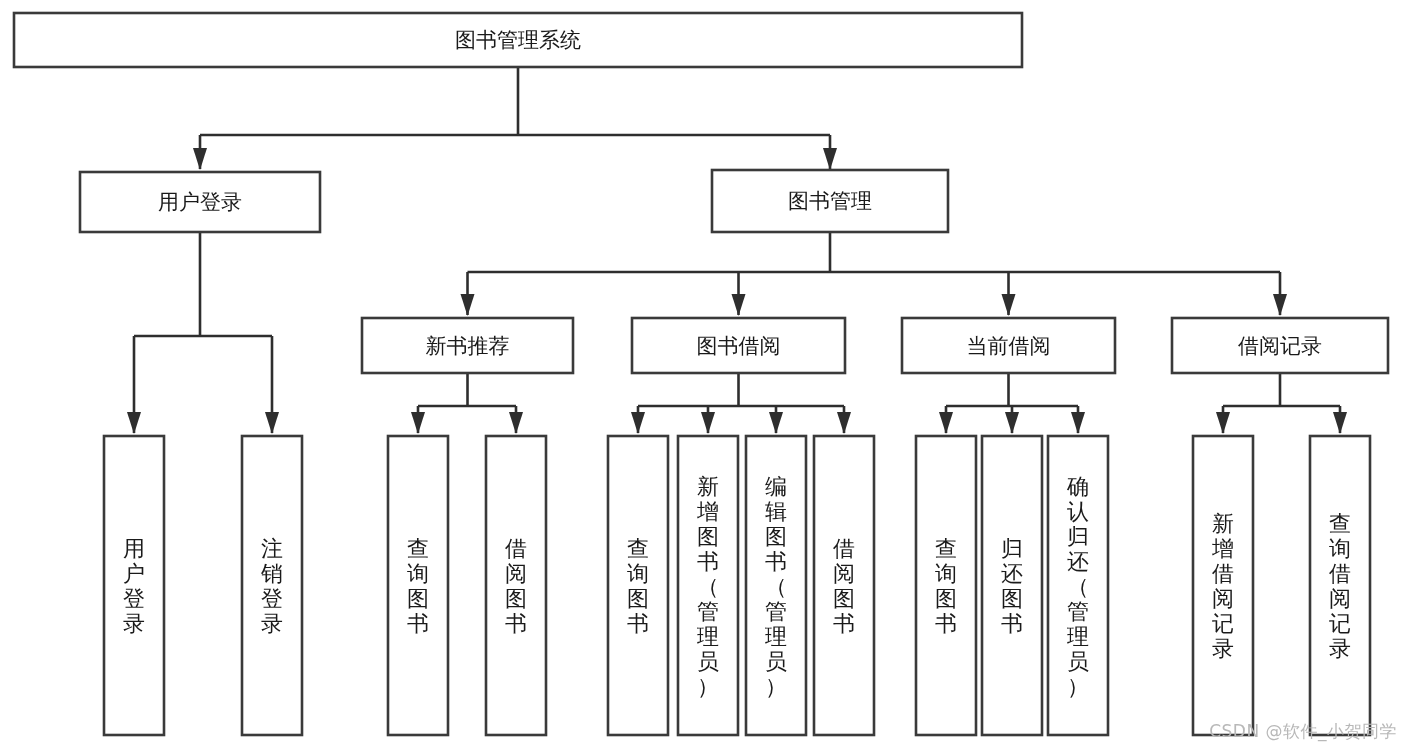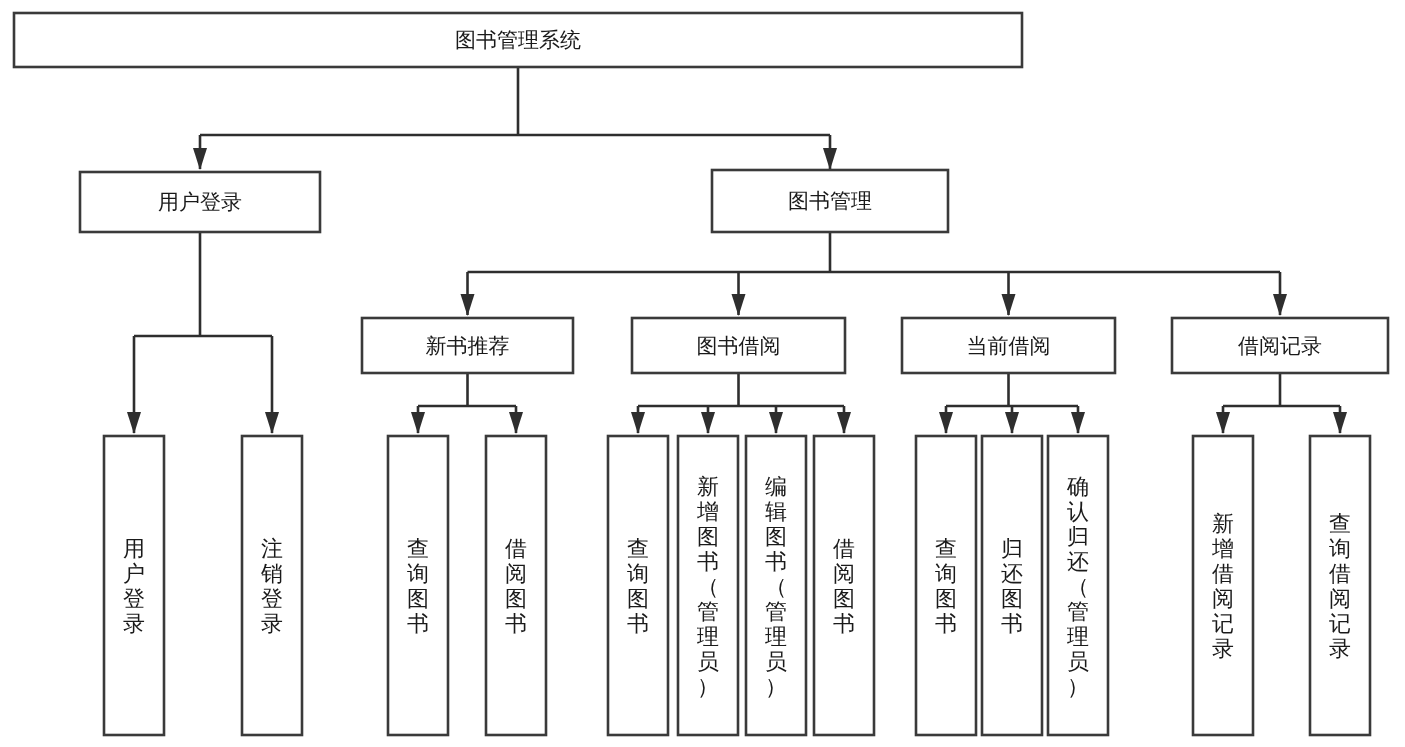--- a/index.html
+++ b/index.html
@@ -289,13 +289,14 @@
             <text x="1340" y="575" class="node-label vert-char">借</text>
             <text x="1340" y="600" class="node-label vert-char">阅</text>
             <text x="1340" y="625" class="node-label vert-char">记</text>
             <text x="1340" y="650" class="node-label vert-char">录</text>
           </g>
         </g>
       </g>
 
   </svg>
 
+  <div class="watermark">CSDN @软件_小贺同学</div>
 </div>
 
 </body></html>

